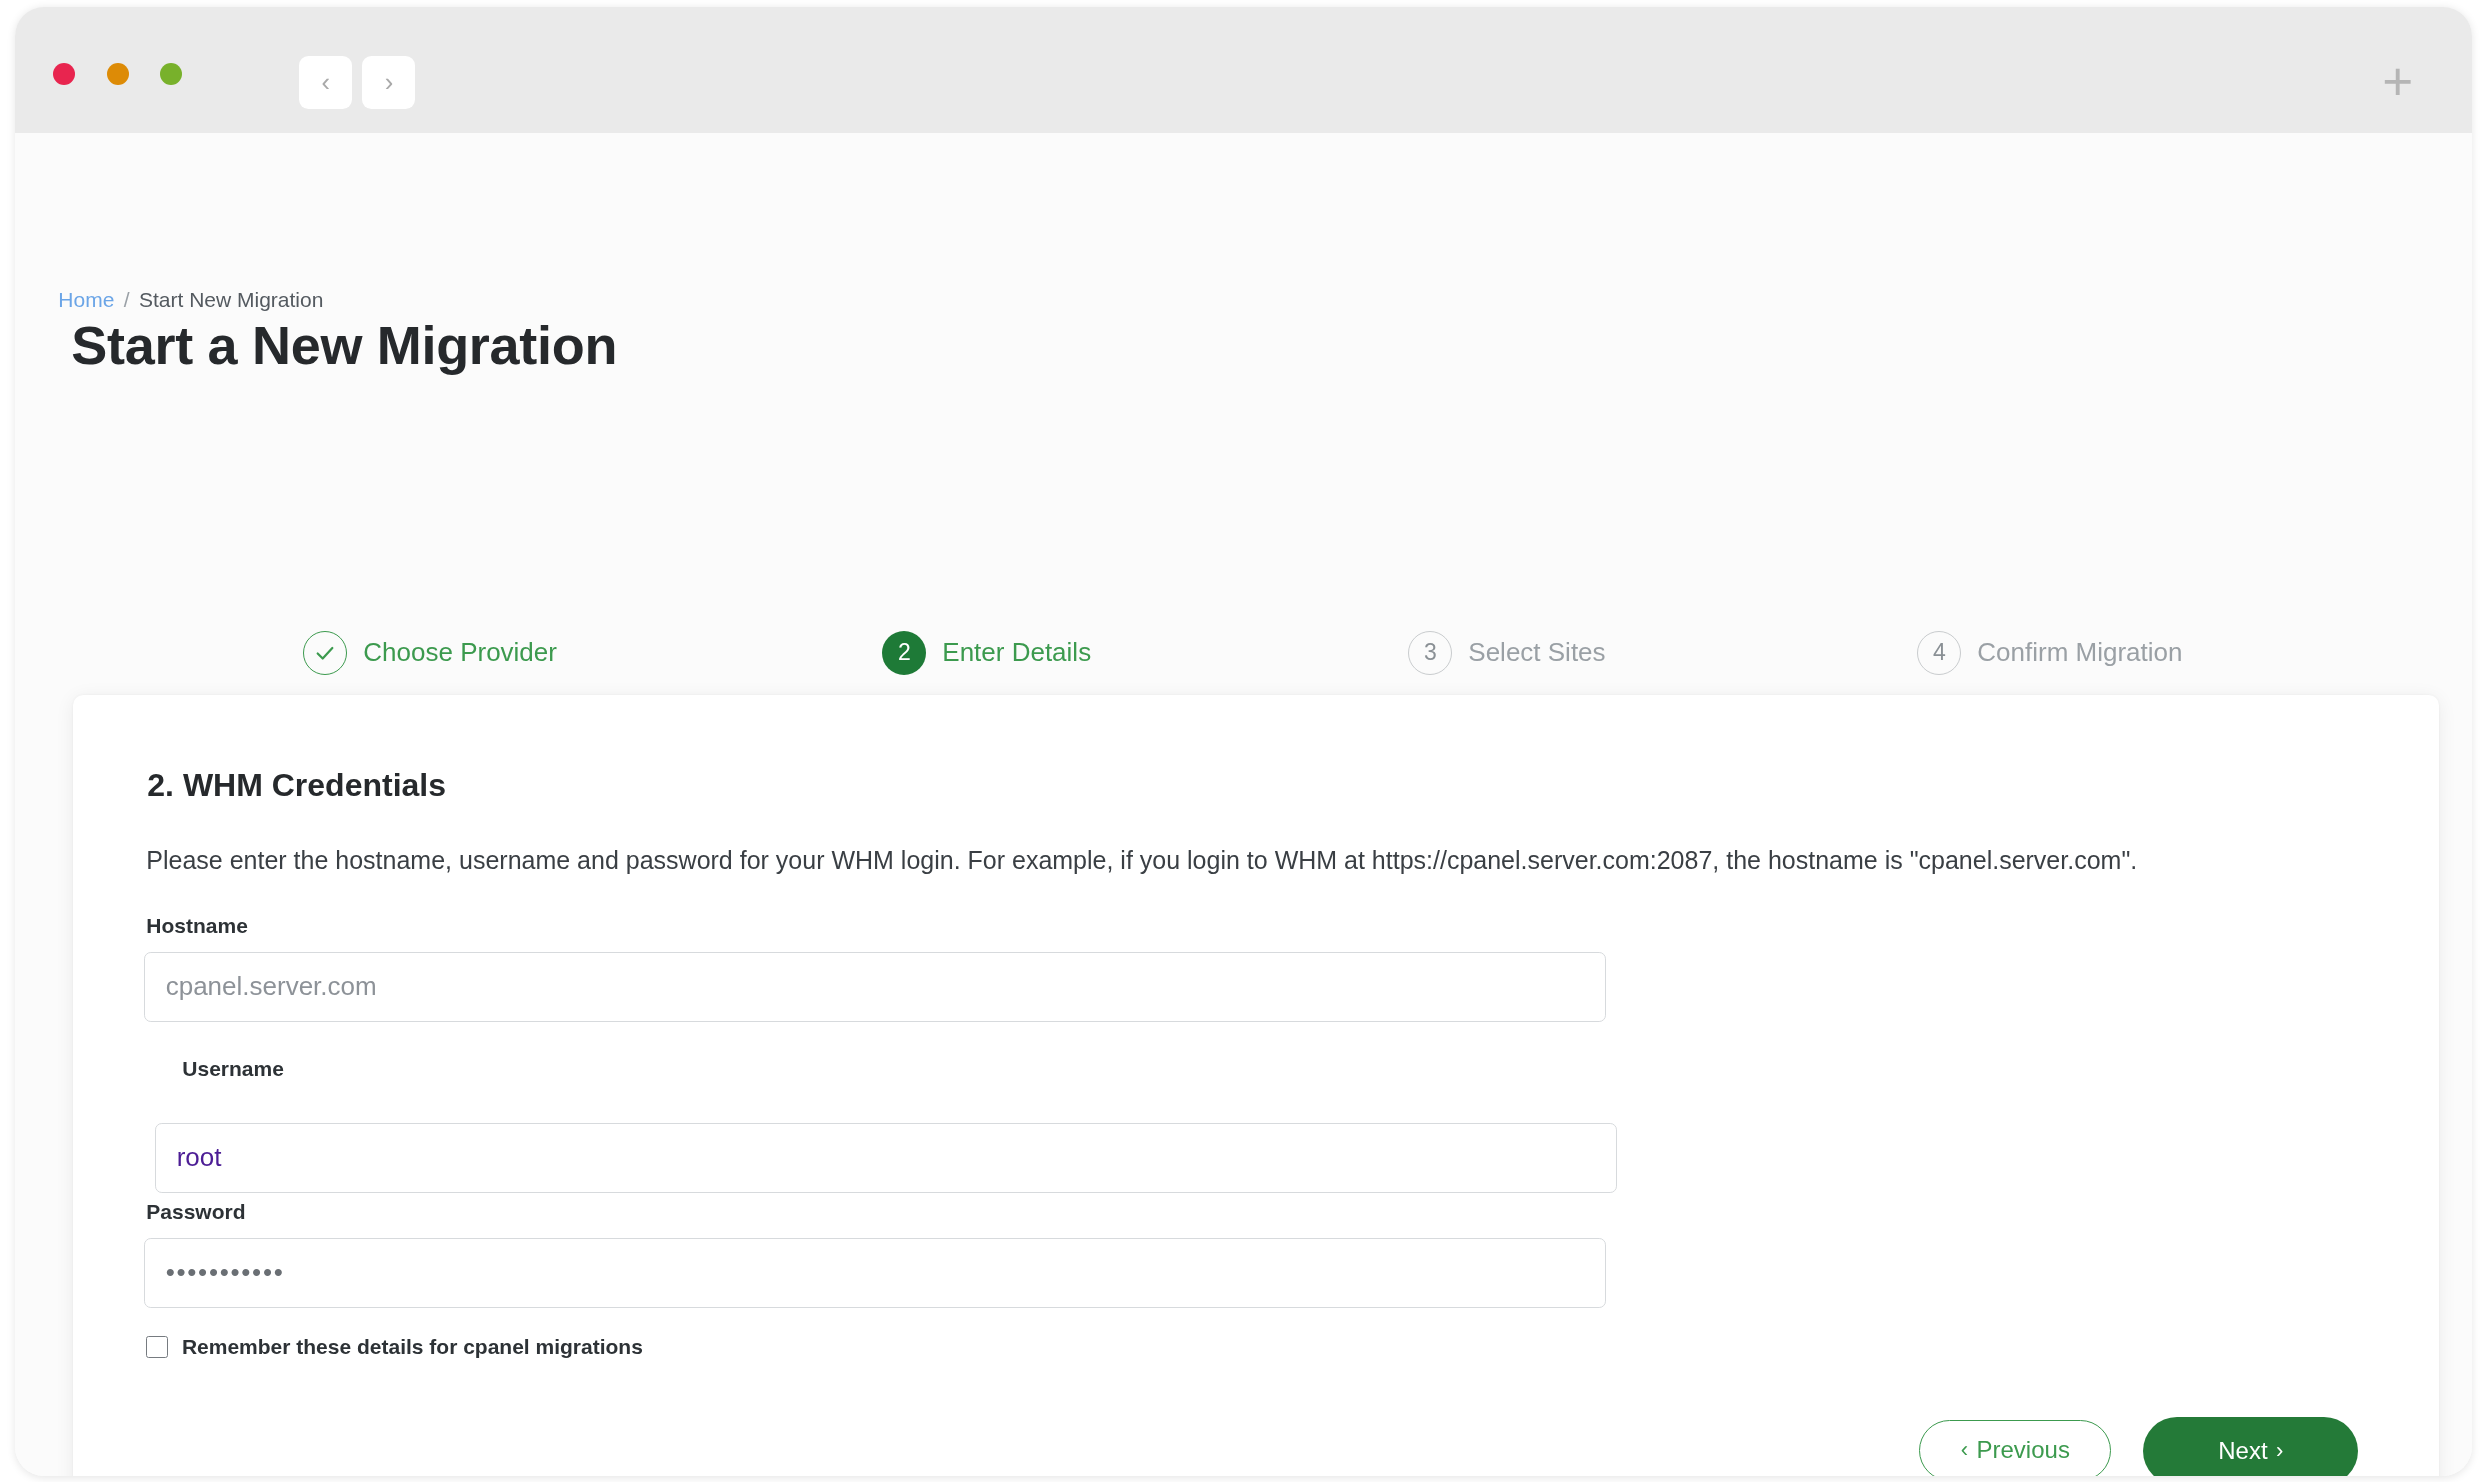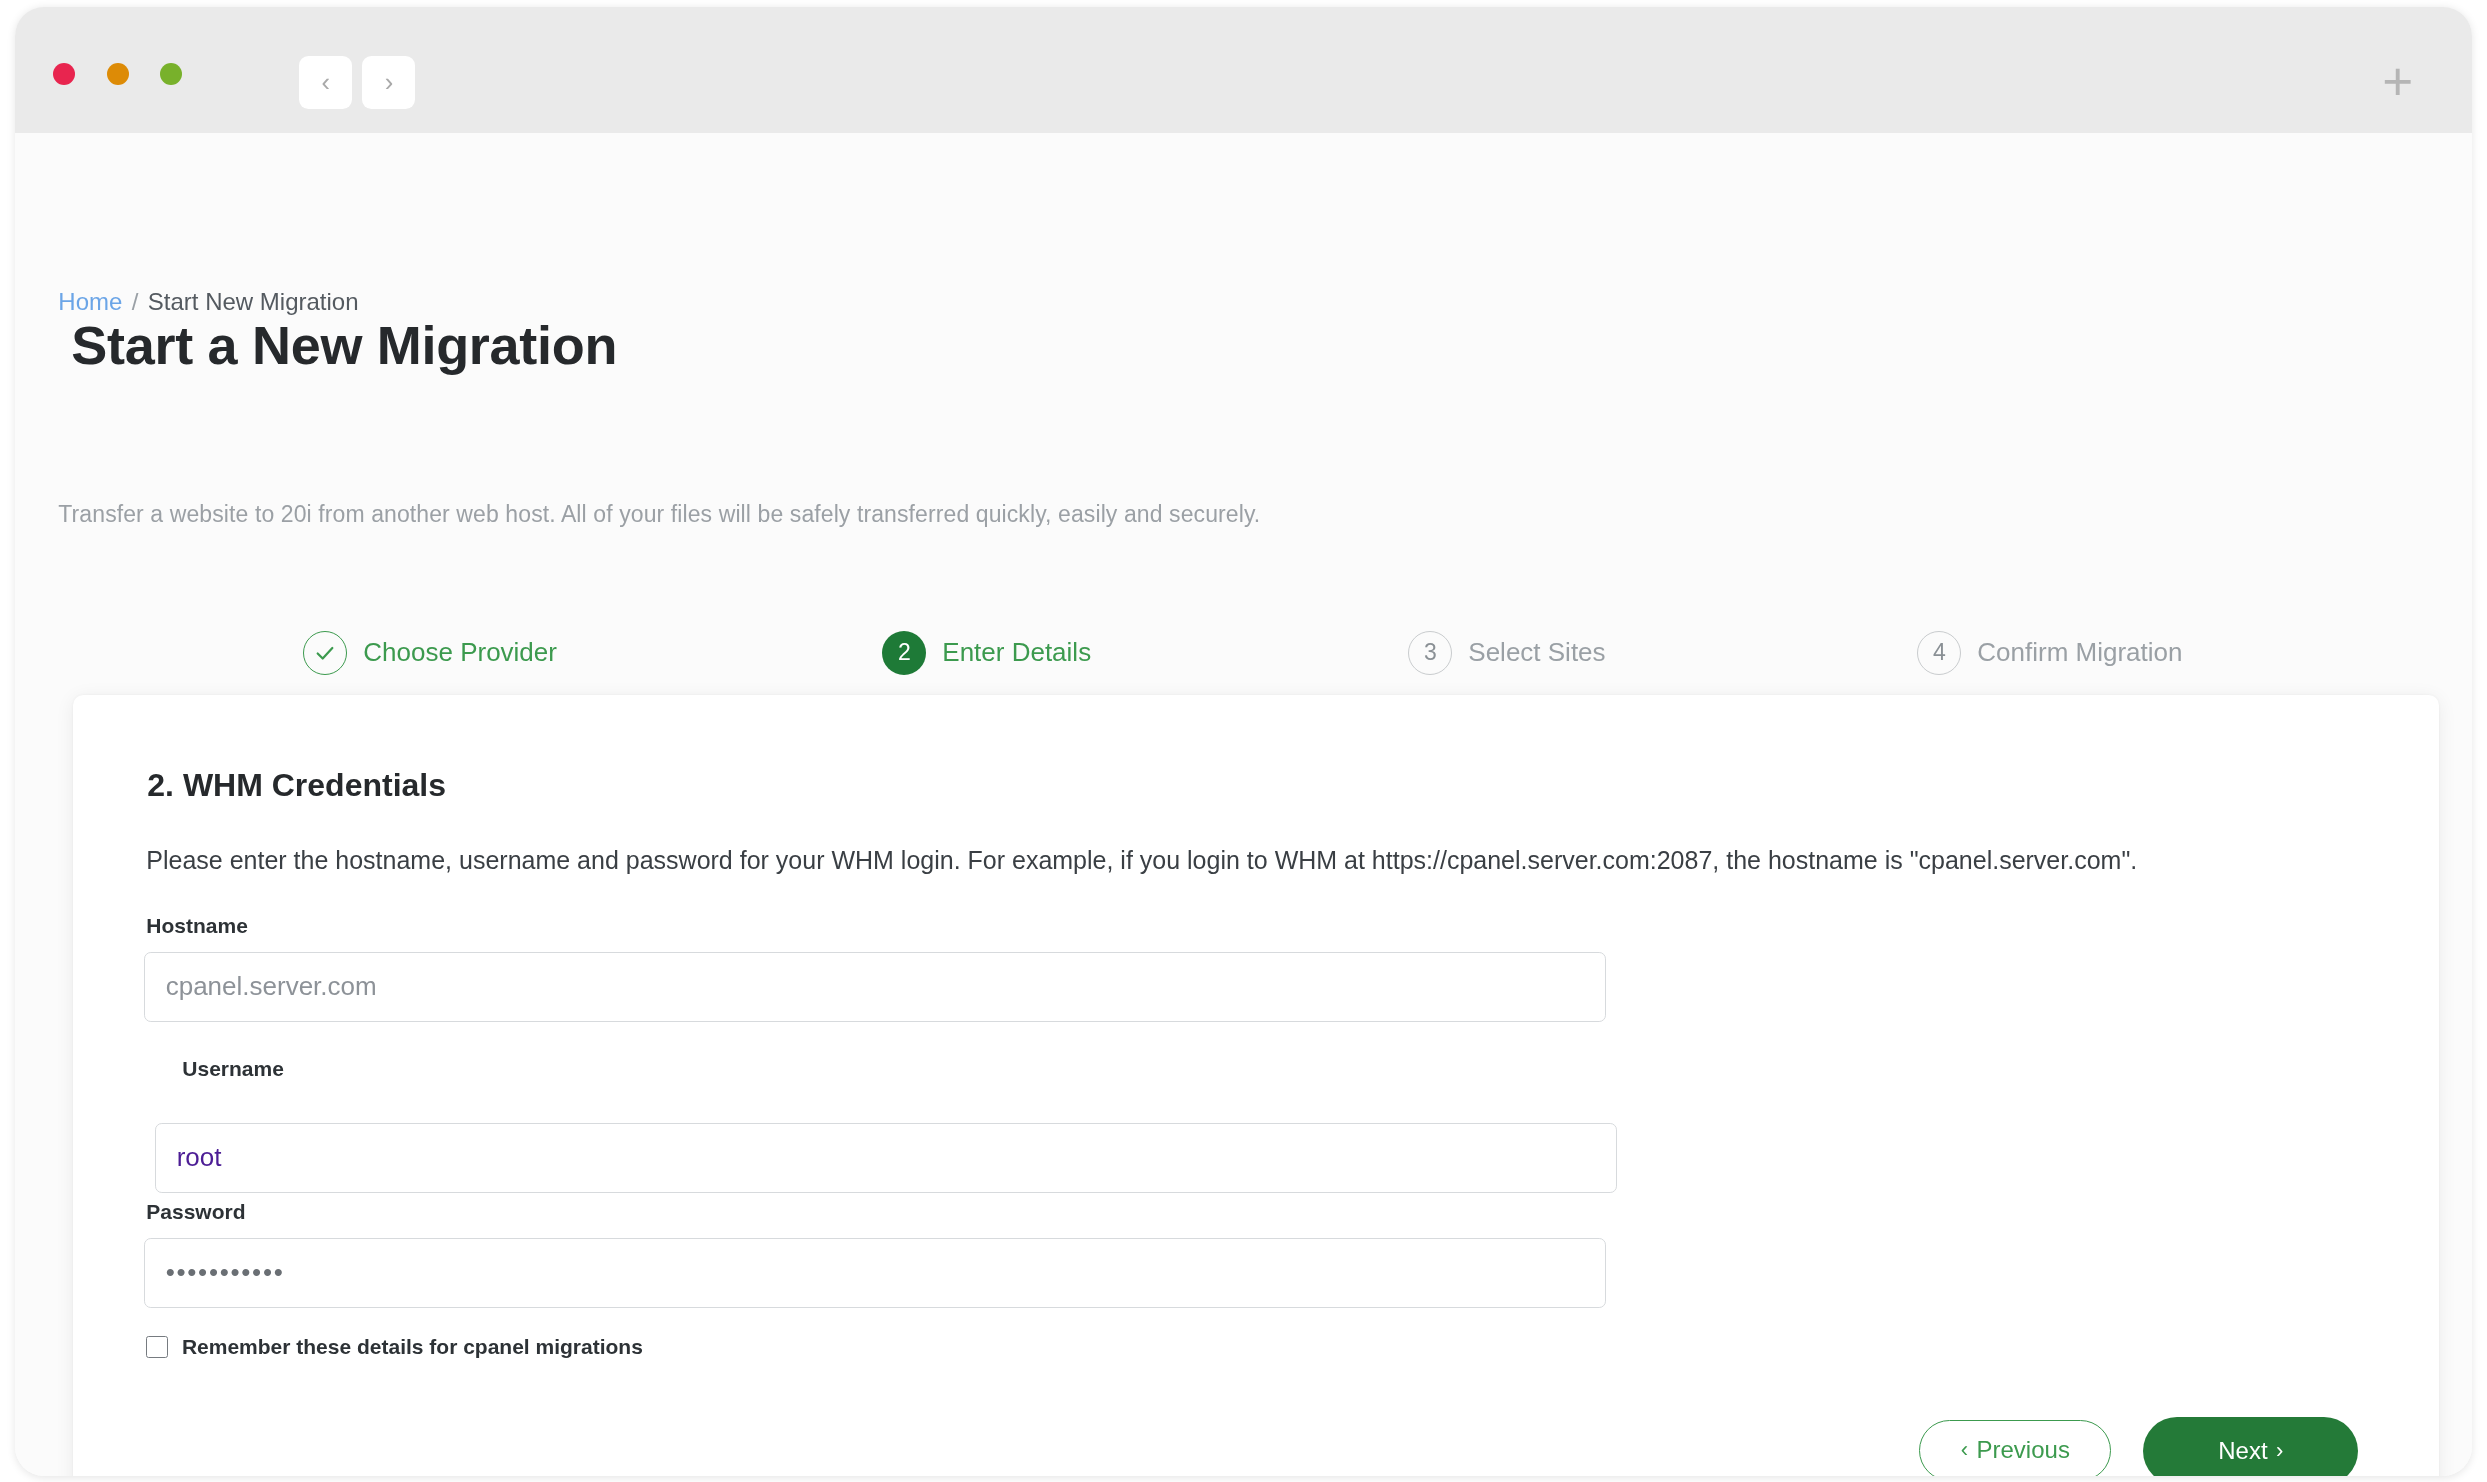--- a/index.html
+++ b/index.html
@@ -105,21 +105,21 @@
     width: 100%;
     height: 1343px;
     background: #fbfbfb;
     padding: 0;
   }
 
   .breadcrumb {
     position: absolute;
     left: 43px;
     top: 155px;
-    font-size: 24px;
+    font-size: 21px;
     color: #555a5e;
     display: flex;
     align-items: center;
     gap: 9.4px;
     white-space: nowrap;
   }
   .breadcrumb .crumb-link { color: #6ba5e7; }
   .breadcrumb .crumb-sep { color: #9aa0a6; }
   .breadcrumb .crumb-current { color: #545a60; }
 
@@ -342,21 +342,20 @@
 
   <div class="page">
 
     <div class="breadcrumb">
       <span class="crumb-link">Home</span>
       <span class="crumb-sep">/</span>
       <span class="crumb-current">Start New Migration</span>
     </div>
 
     <h1 class="page-title">Start a New Migration</h1>
-    <p class="page-subtitle">Transfer a website to 20i from another web host. All of your files will be safely transferred quickly, easily and securely.</p>
 
     <div class="steps">
 
       <div class="step step-1">
         <span class="step-circle done">
           <svg width="22" height="22" viewBox="0 0 24 24" fill="none" stroke="#3c9a4e" stroke-width="2.4" stroke-linecap="round" stroke-linejoin="round">
             <polyline points="4,12.5 9.5,18 20,6.5"></polyline>
           </svg>
         </span>
         <span class="step-label green">Choose Provider</span>

